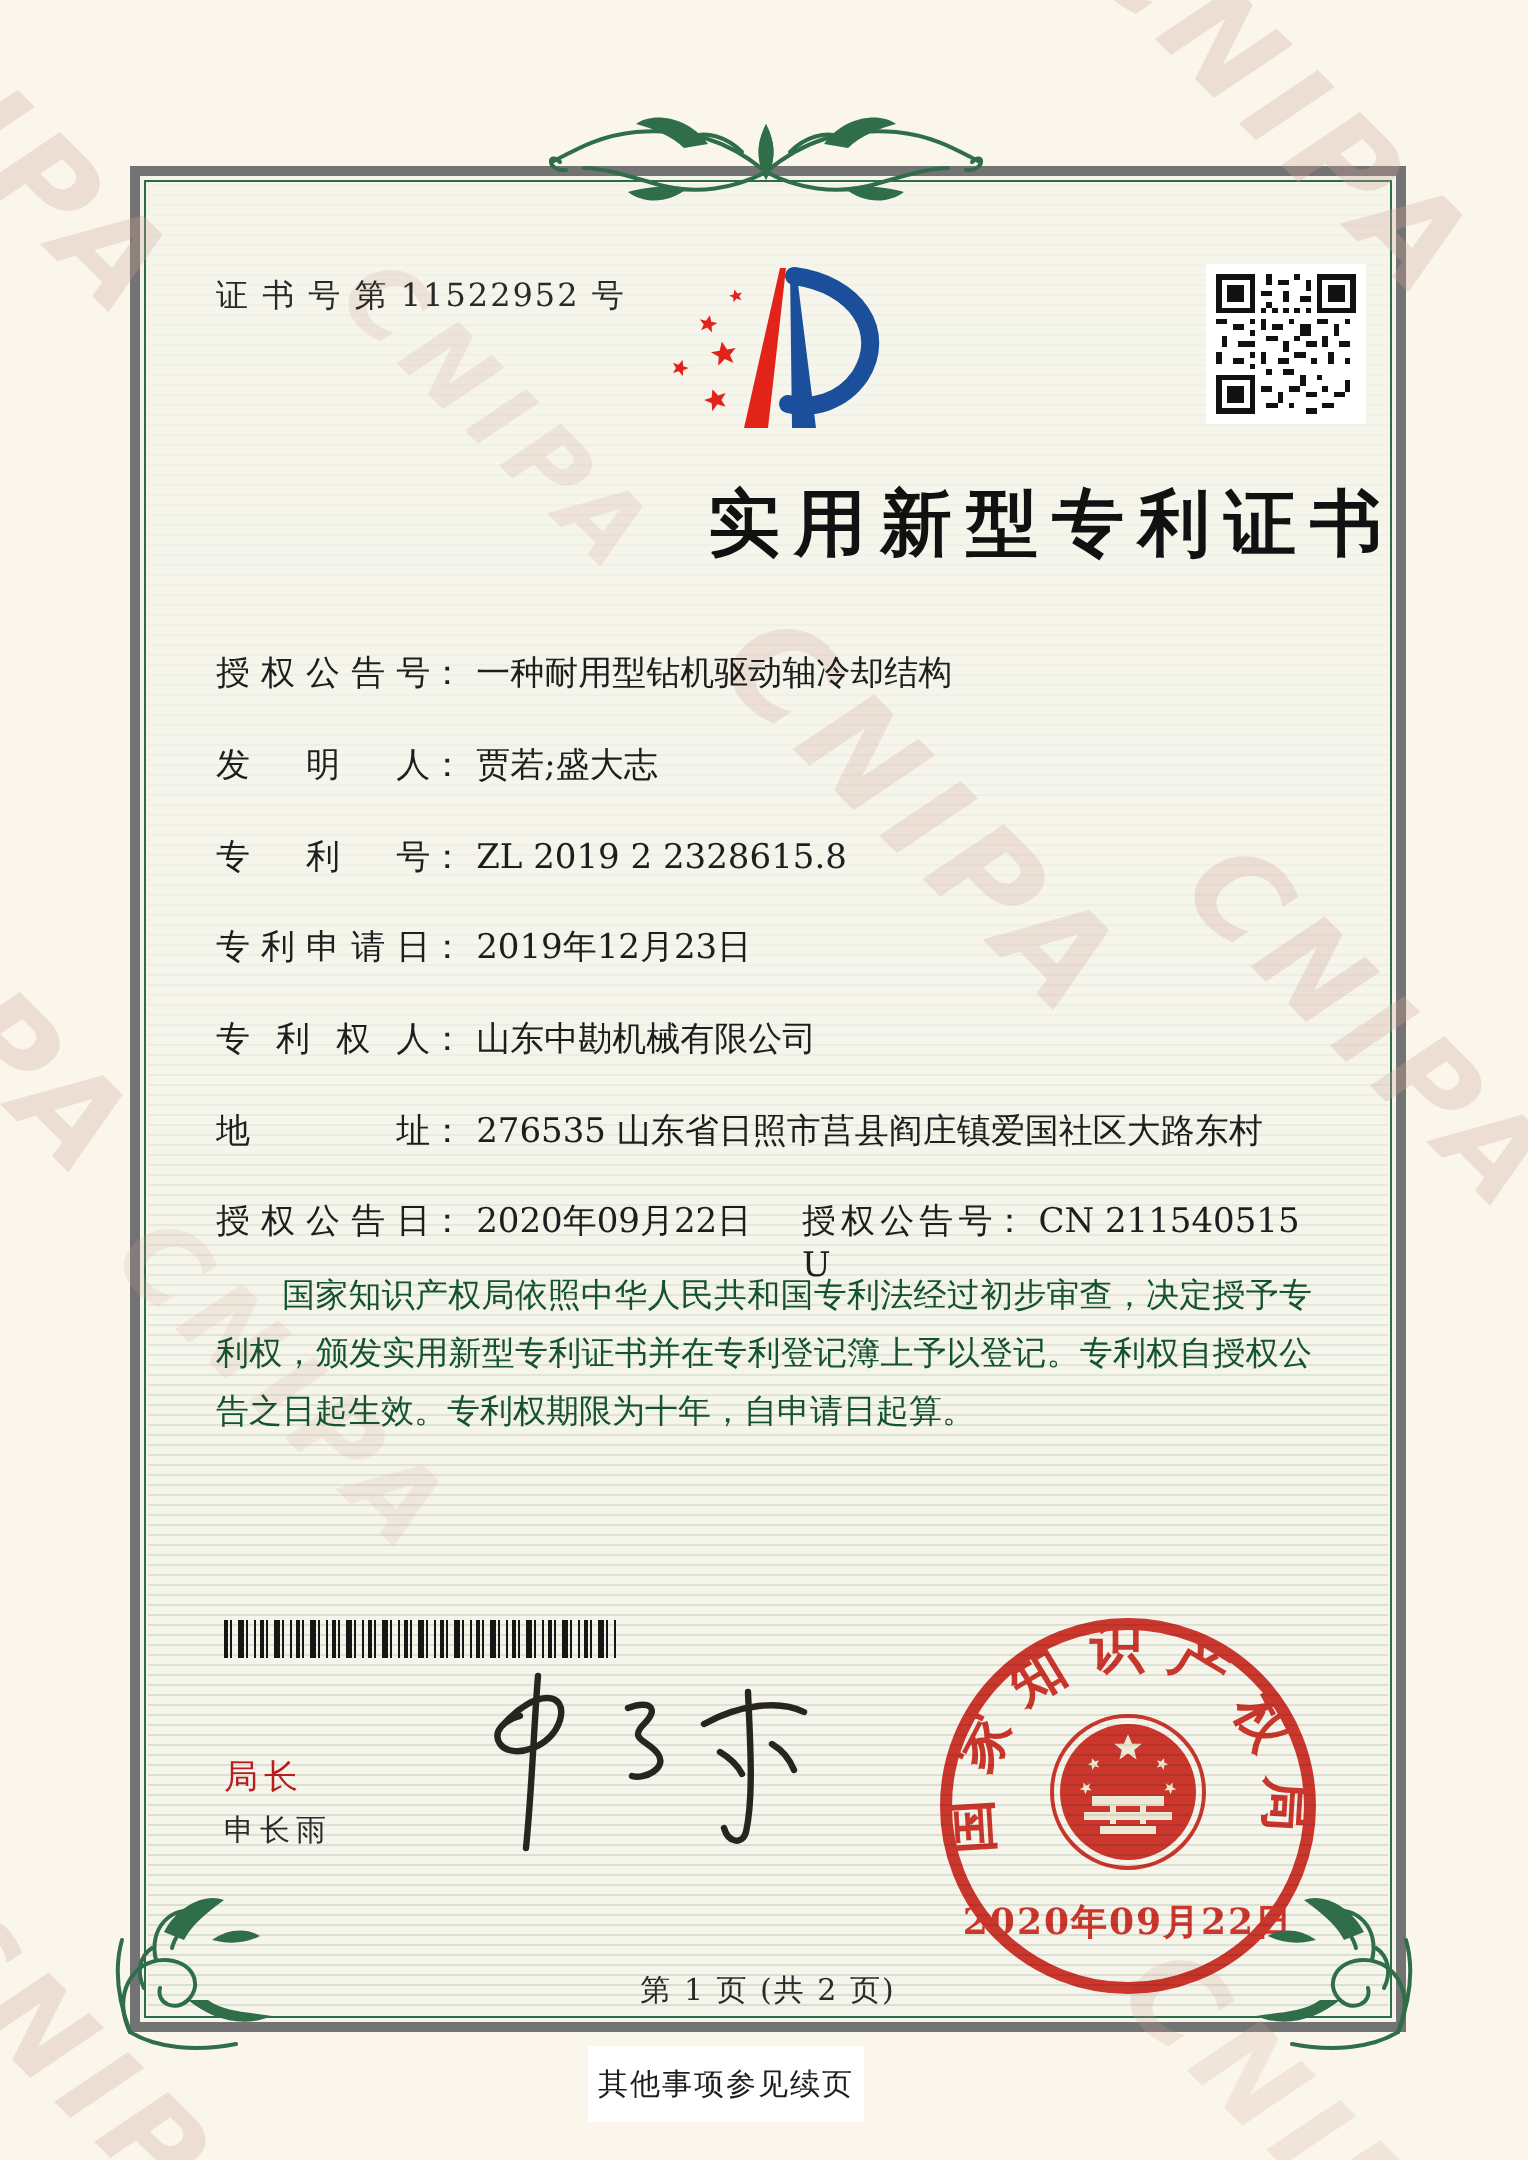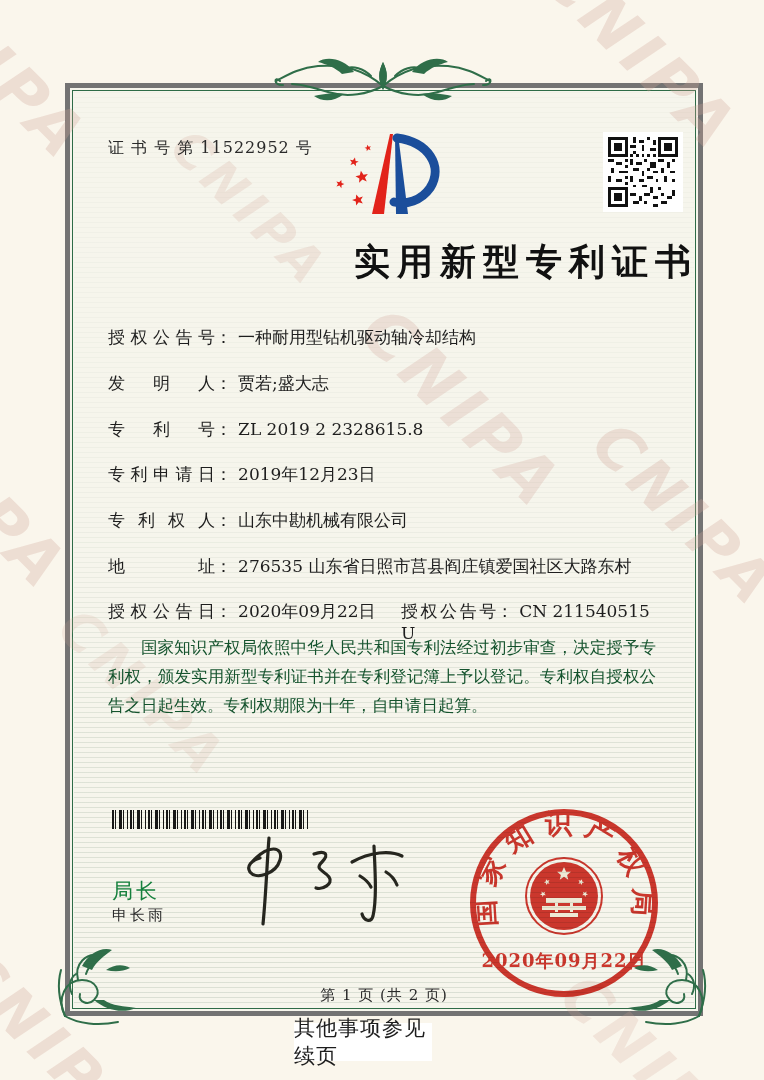--- a/index.html
+++ b/index.html
@@ -58,34 +58,34 @@
   .paras p{margin:0;text-indent:2em;}
   .barcode{
     left:42px;top:722px;width:197px;height:19px;
     background:repeating-linear-gradient(90deg,
       #161616 0 2px,transparent 2px 3px,
       #161616 3px 4px,transparent 4px 7px,
       #161616 7px 10px,transparent 10px 11px,
       #161616 11px 12px,transparent 12px 15px,
       #161616 15px 16px,transparent 16px 18px);
   }
-  .signer-title{left:42px;top:789px;font-size:21px;letter-spacing:3px;color:#15803d;}
+  .signer-title{left:42px;top:789px;font-size:17px;letter-spacing:3px;color:#b91c1c;}
   .signer-name{left:42px;top:818px;font-size:15px;letter-spacing:3px;color:#2a2a2a;}
   .signature{left:152px;top:744px;z-index:3;}
   .seal{left:397px;top:718px;z-index:5;opacity:.9;mix-blend-mode:multiply;}
   .page-info{left:0;right:0;top:898px;text-align:center;font-size:15px;letter-spacing:1px;color:#2a2a2a;}
   
   .ornament{position:absolute;z-index:2;pointer-events:none;}
   .orn-top{left:272px;top:50px;}
   .orn-bl{left:48px;top:936px;}
   .orn-br{left:624px;top:936px;}
   .foot-note{
     position:absolute;left:294px;top:1023px;width:138px;height:38px;z-index:2;
     background:#ffffff;display:flex;align-items:center;justify-content:center;
-    font-size:21px;color:#1d1d1d;letter-spacing:1px;
+    font-size:15px;color:#1d1d1d;letter-spacing:1px;
   }
 </style>
 </head>
 <body>
 
 <div class="page">
 
   <div class="cert">
     <div class="guilloche"></div>
     <div class="inner-line"></div>

